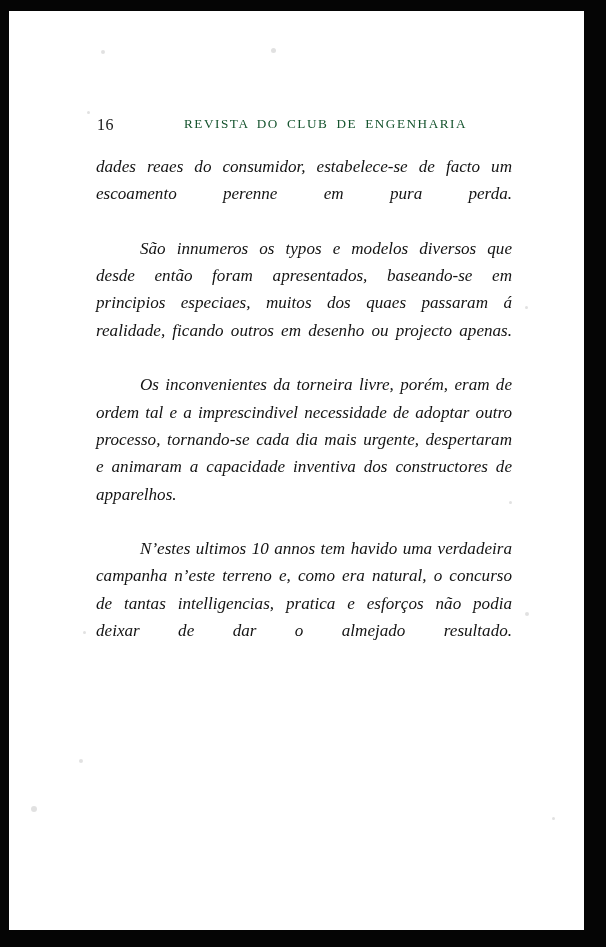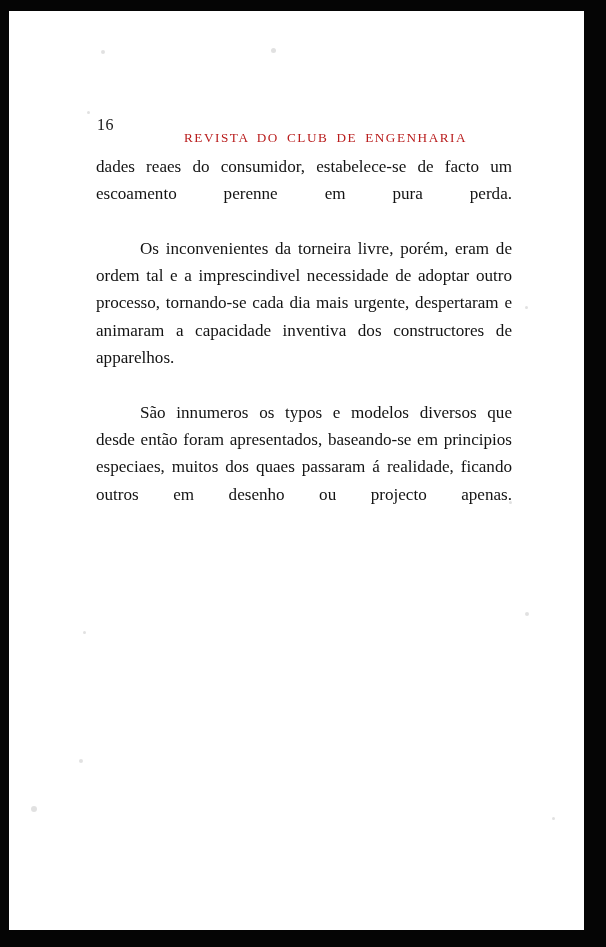--- a/index.html
+++ b/index.html
@@ -54,32 +54,33 @@
     left: 88px;
     top: 0;
     font-size: 16px;
     letter-spacing: .6px;
     color: #171717;
     font-variant-numeric: oldstyle-nums;
   }
   #head-title {
     position: absolute;
     left: 175px;
-    top: 14px;
+    top: 0;
     font-size: 13.2px;
     letter-spacing: 1.55px;
     word-spacing: 3.2px;
-    color: #b91c1c;
+    color: #14532d;
   }
 
   #textblock {
     position: absolute;
     left: 87px;
     top: 142px;
     width: 416px;
+    font-style: italic;
   }
 
   p.para {
     margin: 0;
     color: #131313;
     font-size: 17.1px;
     line-height: 27.3px;
     text-align: justify;
     text-justify: inter-word;
     text-indent: 44px;
@@ -113,19 +114,20 @@
     <div class="speckle" style="left:543px; top:806px; width:3px; height:3px;"></div>
     <div class="speckle" style="left:22px; top:795px; width:6px; height:6px;"></div>
 
     <div id="running-head">
       <span id="folio">16</span>
       <span id="head-title">REVISTA DO CLUB DE ENGENHARIA</span>
     </div>
 
     <div id="textblock">
       <p class="para flush">dades reaes do consumidor, estabelece-se de facto um escoamento perenne em pura perda.</p>
+      <p class="para">São innumeros os typos e modelos diversos que desde então foram apresentados, baseando-se em principios especiaes, muitos dos quaes passaram á realidade, ficando outros em desenho ou projecto apenas.</p>
       <p class="para">Os inconvenientes da torneira livre, porém, eram de ordem tal e a imprescindivel necessidade de adoptar outro processo, tornando-se cada dia mais urgente, despertaram e animaram a capacidade inventiva dos constructores de apparelhos.</p>
-      <p class="para">São innumeros os typos e modelos diversos que desde então foram apresentados, baseando-se em principios especiaes, muitos dos quaes passaram á realidade, ficando outros em desenho ou projecto apenas.</p>
+      <p class="para">N’estes ultimos 10 annos tem havido uma verdadeira campanha n’este terreno e, como era natural, o concurso de tantas intelligencias, pratica e esforços não podia deixar de dar o almejado resultado.</p>
 
     </div>
 
   </div>
 </div>
 
 </body></html>

